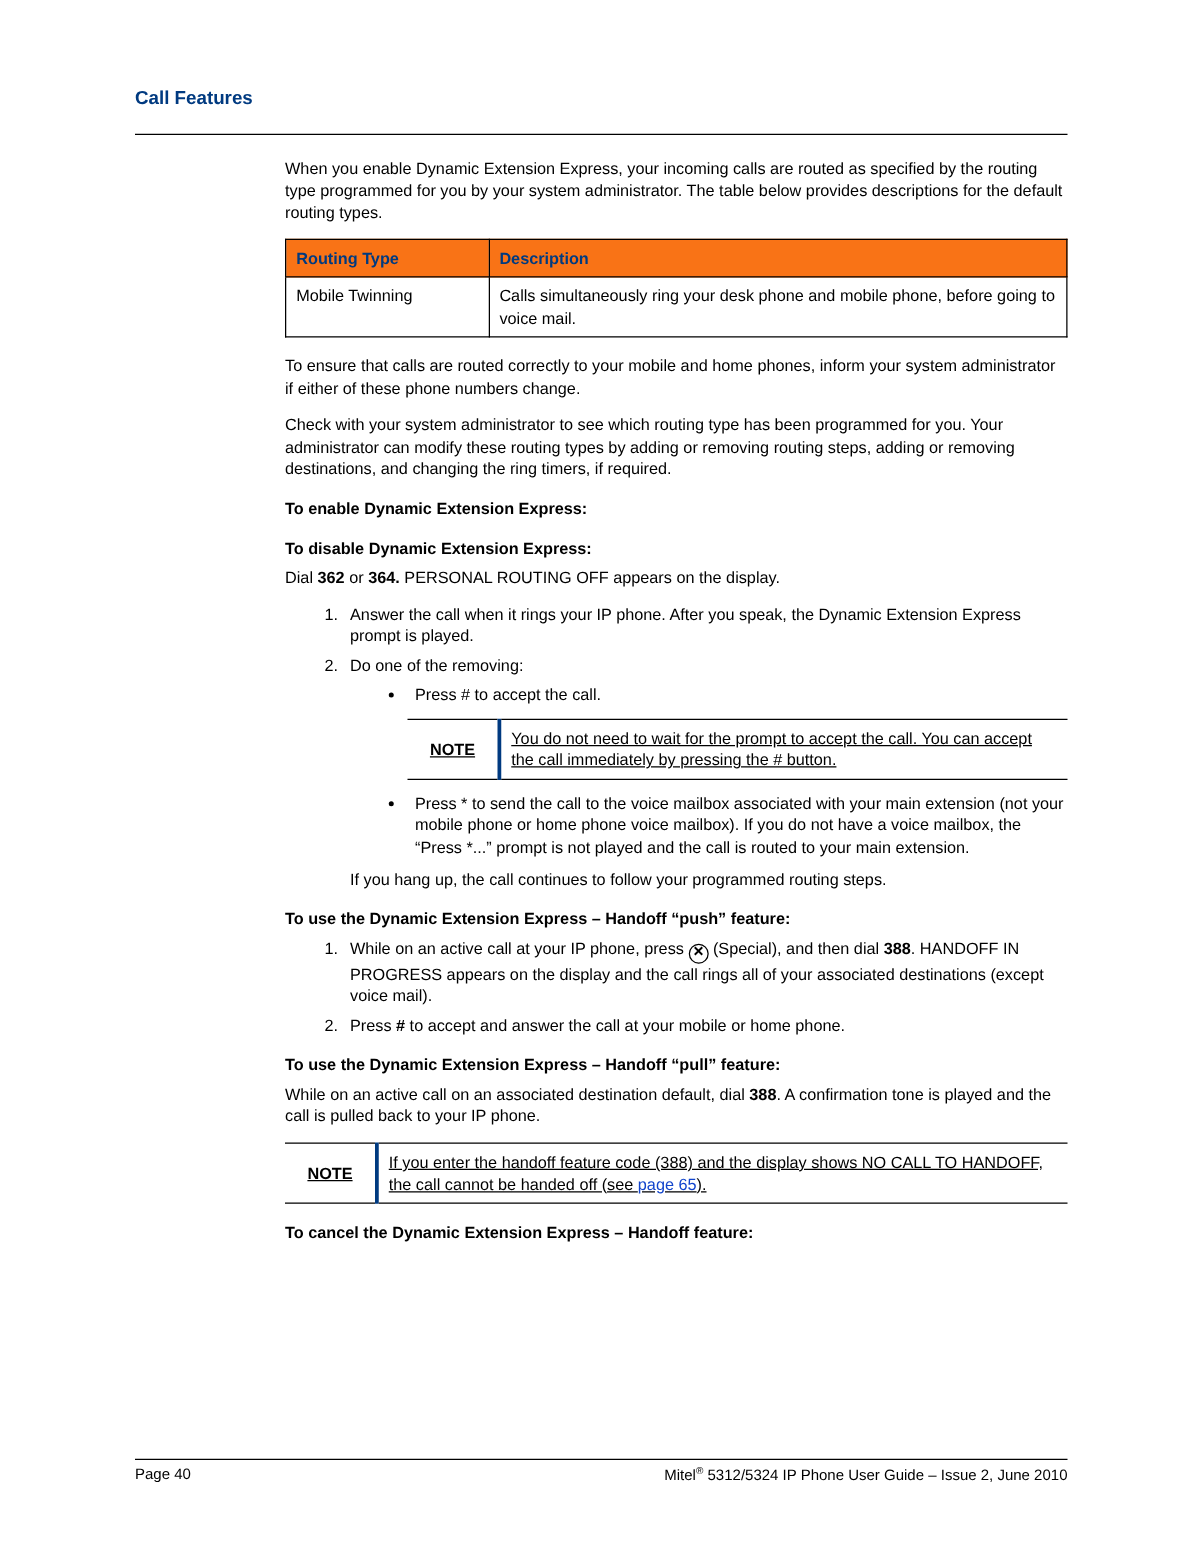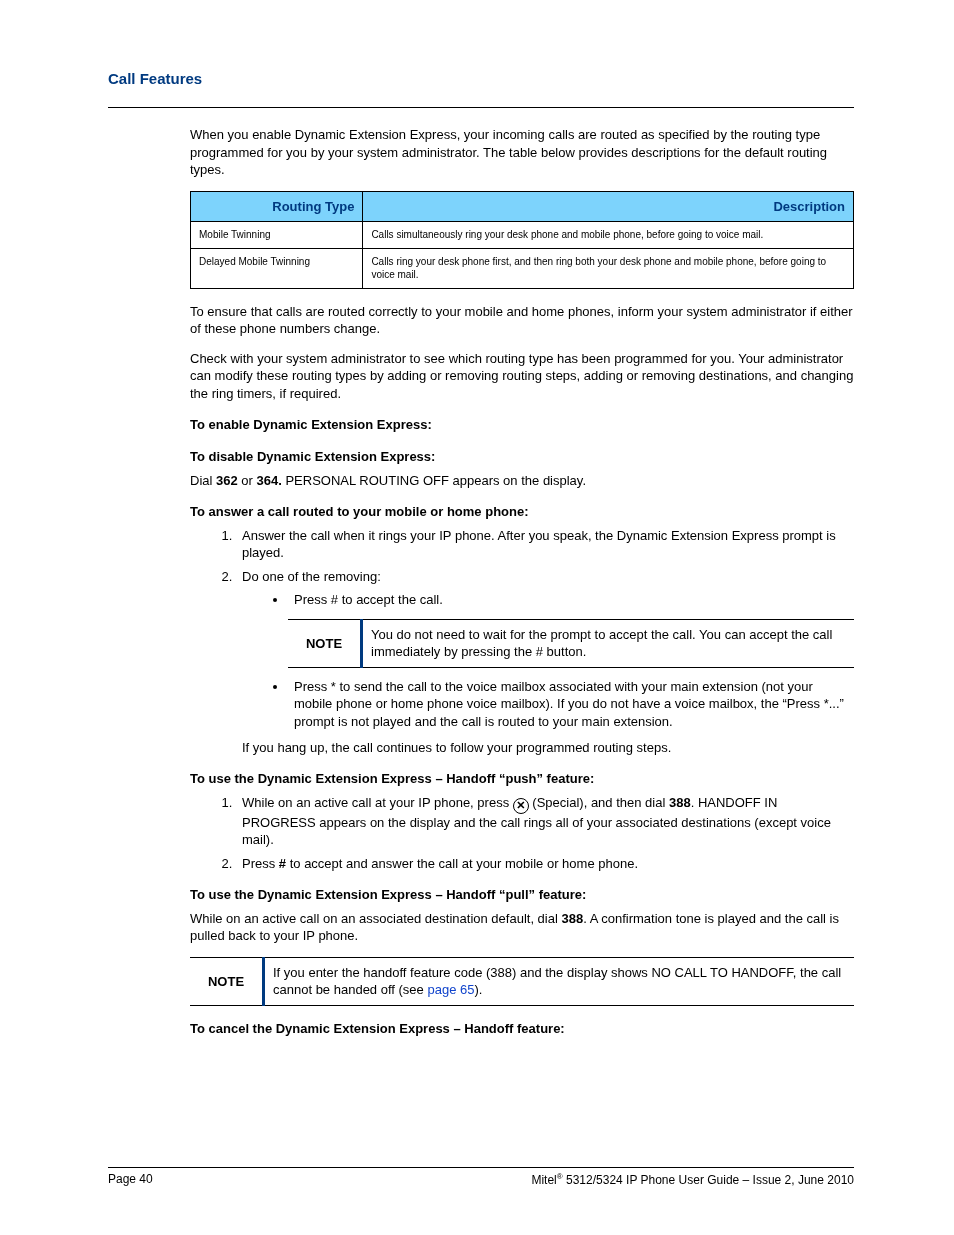--- a/index.html
+++ b/index.html
@@ -22,45 +22,45 @@
     font-weight: bold;
     font-size: 15px;
     margin-bottom: 20px;
   }
   .header-rule {
     border: none;
     border-top: 1px solid #000;
     margin: 0 0 18px 0;
   }
   .content {
-    margin-left: 82px;
+    margin-left: 120px;
     line-height: 1.35;
   }
   .content p {
     margin: 0 0 12px 0;
   }
   table.routing {
     border-collapse: collapse;
     width: 100%;
     margin: 8px 0 14px 0;
   }
   table.routing th {
-    background: #7dd3fc;
+    background: #f97316;
     border: 1px solid #000;
     padding: 6px 8px;
     font-weight: bold;
     color: #003a80;
-    text-align: right;
+    text-align: left;
     font-size: 13px;
   }
   table.routing td {
     border: 1px solid #000;
     padding: 6px 8px;
     vertical-align: top;
-    font-size: 10px;
+    font-size: 13px;
   }
   table.routing .col-type { width: 26%; }
   .bold-head {
     font-weight: bold;
     margin: 14px 0 6px 0;
   }
   .indent1 {
     margin-left: 46px;
   }
   .olist {
@@ -76,20 +76,21 @@
     margin: 6px 0 8px 0;
     padding-left: 46px;
   }
   .ul-inner li {
     margin-bottom: 8px;
   }
   table.note {
     border-collapse: collapse;
     margin: 10px 0 10px 46px;
     width: calc(100% - 46px);
+    text-decoration: underline;
   }
   table.note.flush {
     margin-left: 0;
     width: 100%;
   }
   table.note td {
     border-top: 1px solid #000;
     border-bottom: 1px solid #000;
     padding: 6px 8px;
     vertical-align: middle;
@@ -151,38 +152,33 @@
         <tr>
           <th class="col-type">Routing Type</th>
           <th>Description</th>
         </tr>
       </thead>
       <tbody>
         <tr>
           <td>Mobile Twinning</td>
           <td>Calls simultaneously ring your desk phone and mobile phone, before going to voice mail.</td>
         </tr>
-        <tr>
-          <td>Delayed Mobile Twinning</td>
-          <td>Calls ring your desk phone first, and then ring both your desk phone and mobile phone, before going to voice mail.</td>
-        </tr>
       </tbody>
     </table>
 
     <p>To ensure that calls are routed correctly to your mobile and home phones, inform your system administrator if either of these phone numbers change.</p>
     <p>Check with your system administrator to see which routing type has been programmed for you. Your administrator can modify these routing types by adding or removing routing steps, adding or removing destinations, and changing the ring timers, if required.</p>
 
     <div class="bold-head">To enable Dynamic Extension Express:</div>
 
     <div class="bold-head">To disable Dynamic Extension Express:</div>
     <p class="indent1">
       <span>Dial </span><b>362</b><span> or </span><b>364.</b><span> PERSONAL ROUTING OFF appears on the display.</span>
     </p>
 
-    <div class="bold-head">To answer a call routed to your mobile or home phone:</div>
     <ol class="olist">
       <li>Answer the call when it rings your IP phone. After you speak, the Dynamic Extension Express prompt is played.</li>
       <li>
         <span>Do one of the removing:</span>
         <ul class="ul-inner">
           <li>Press # to accept the call.</li>
         </ul>
         <table class="note">
           <tbody>
               <tr>

